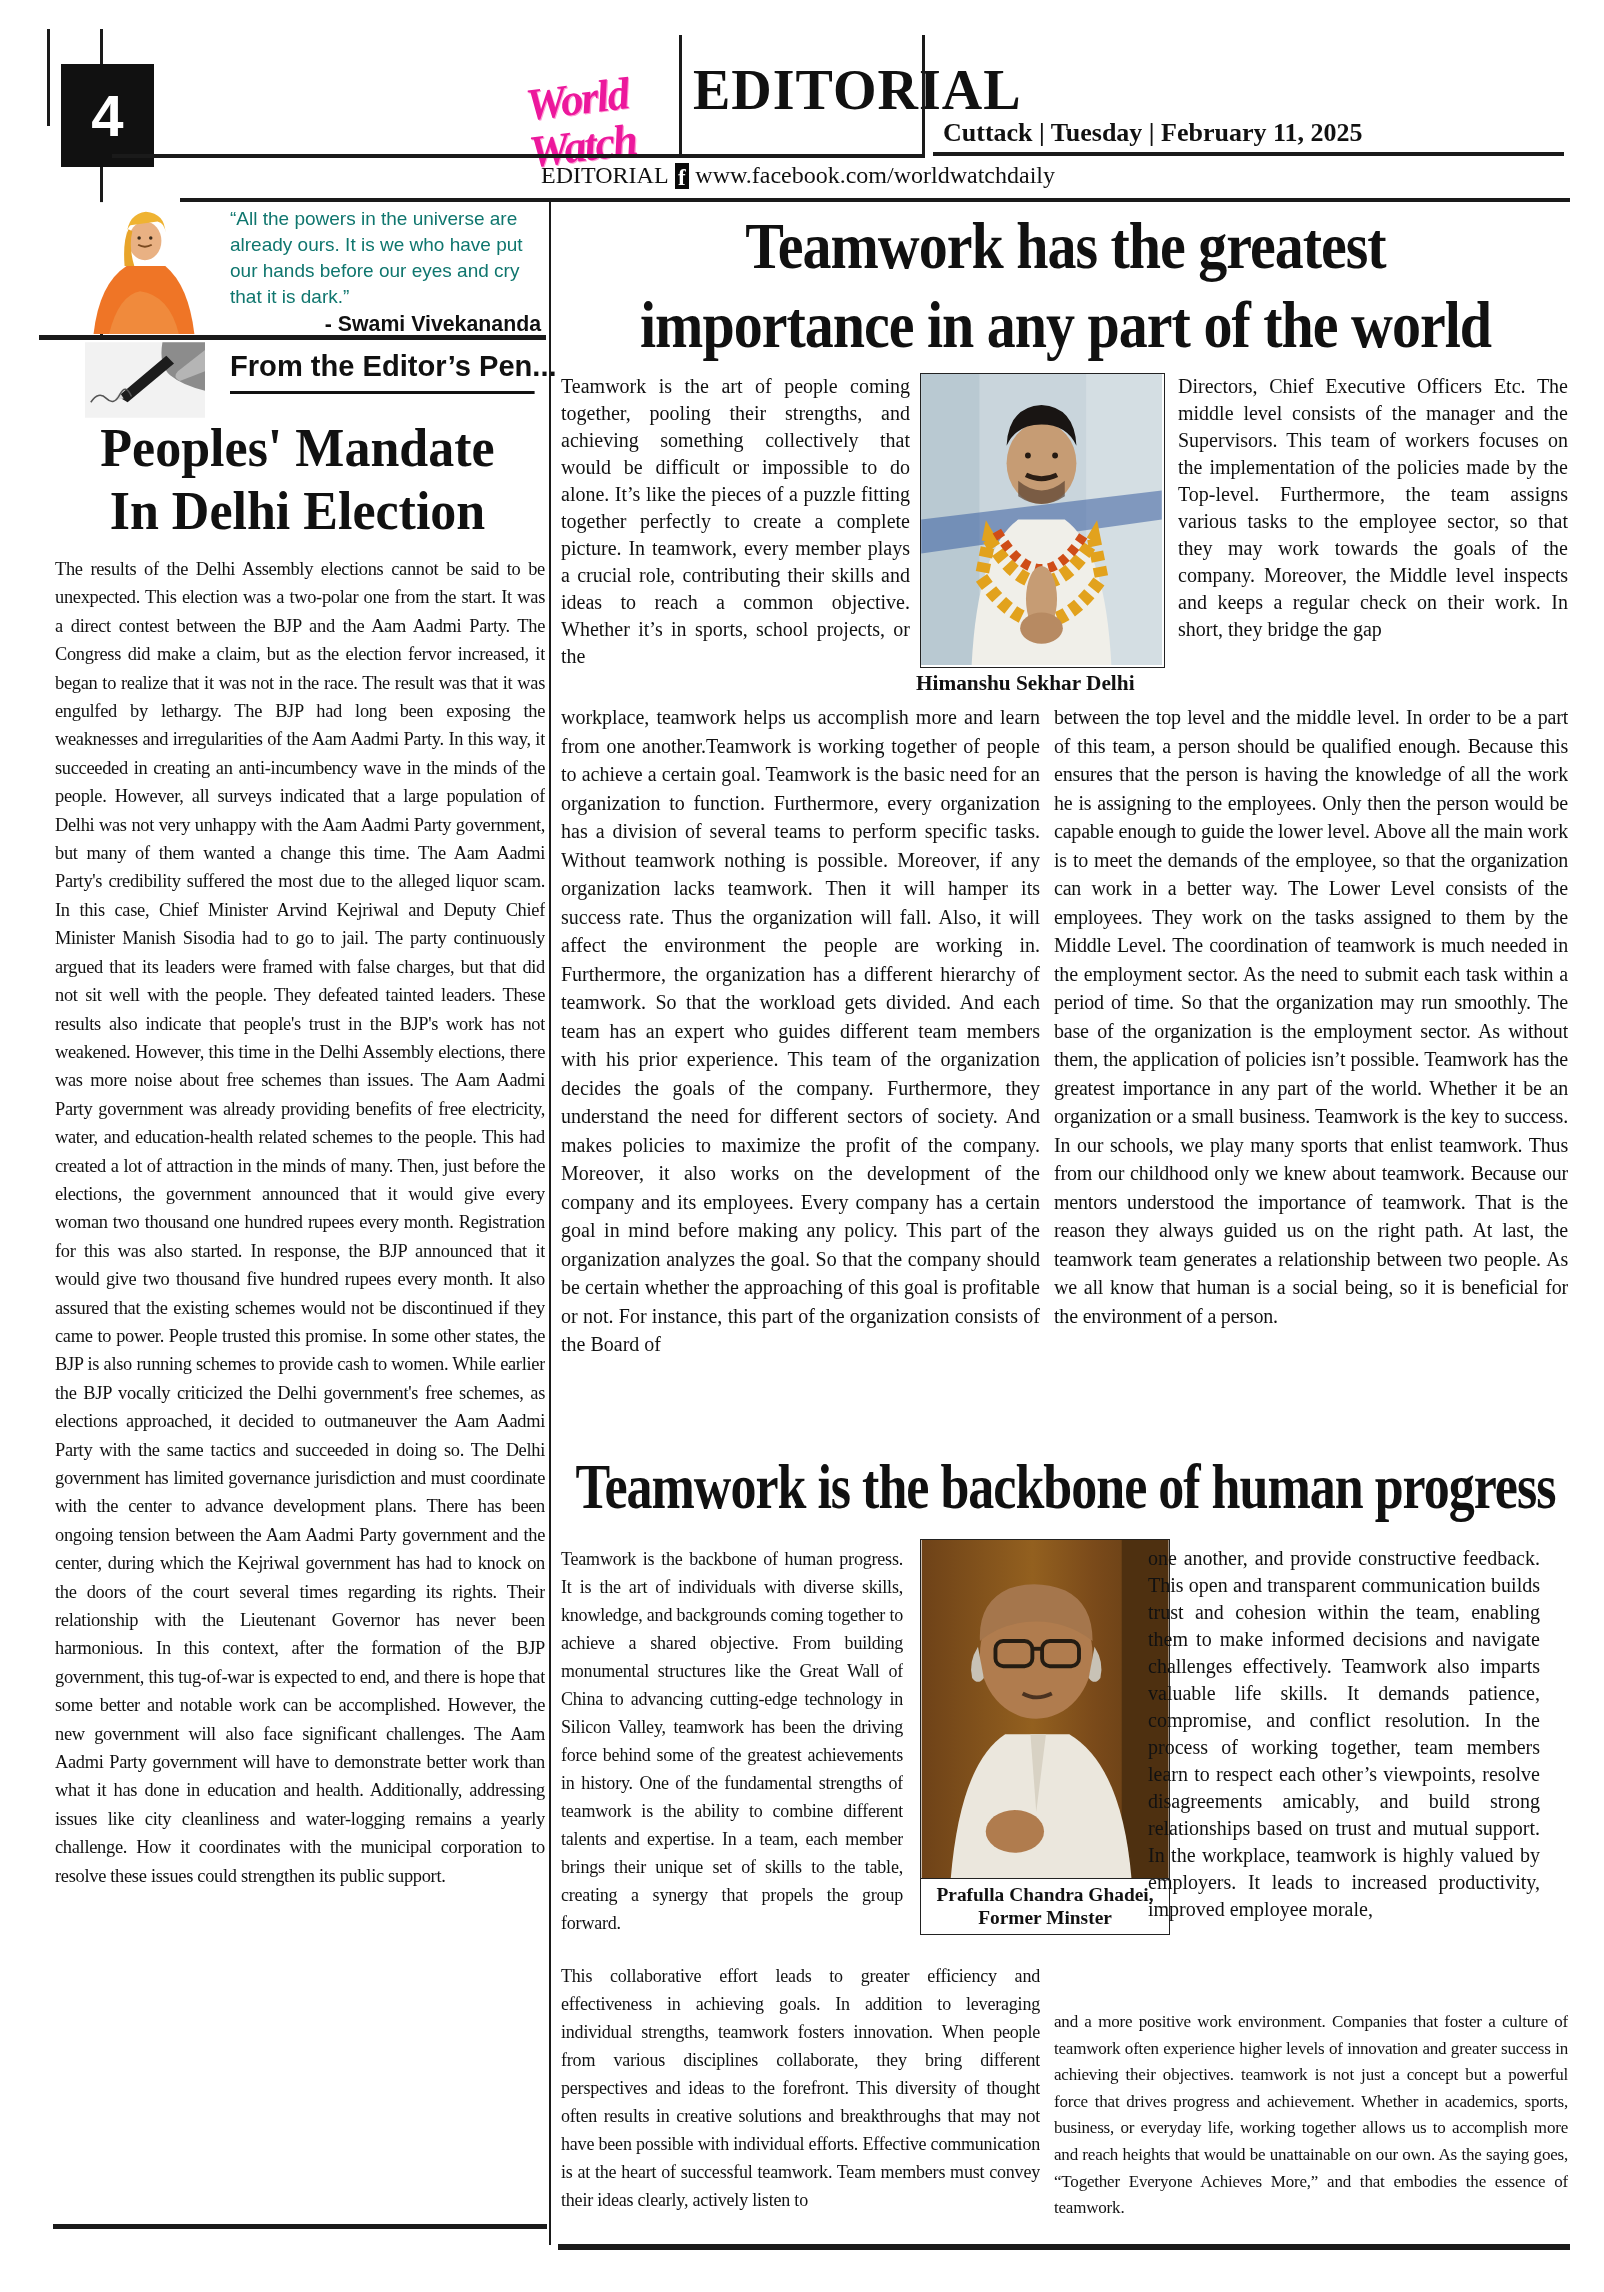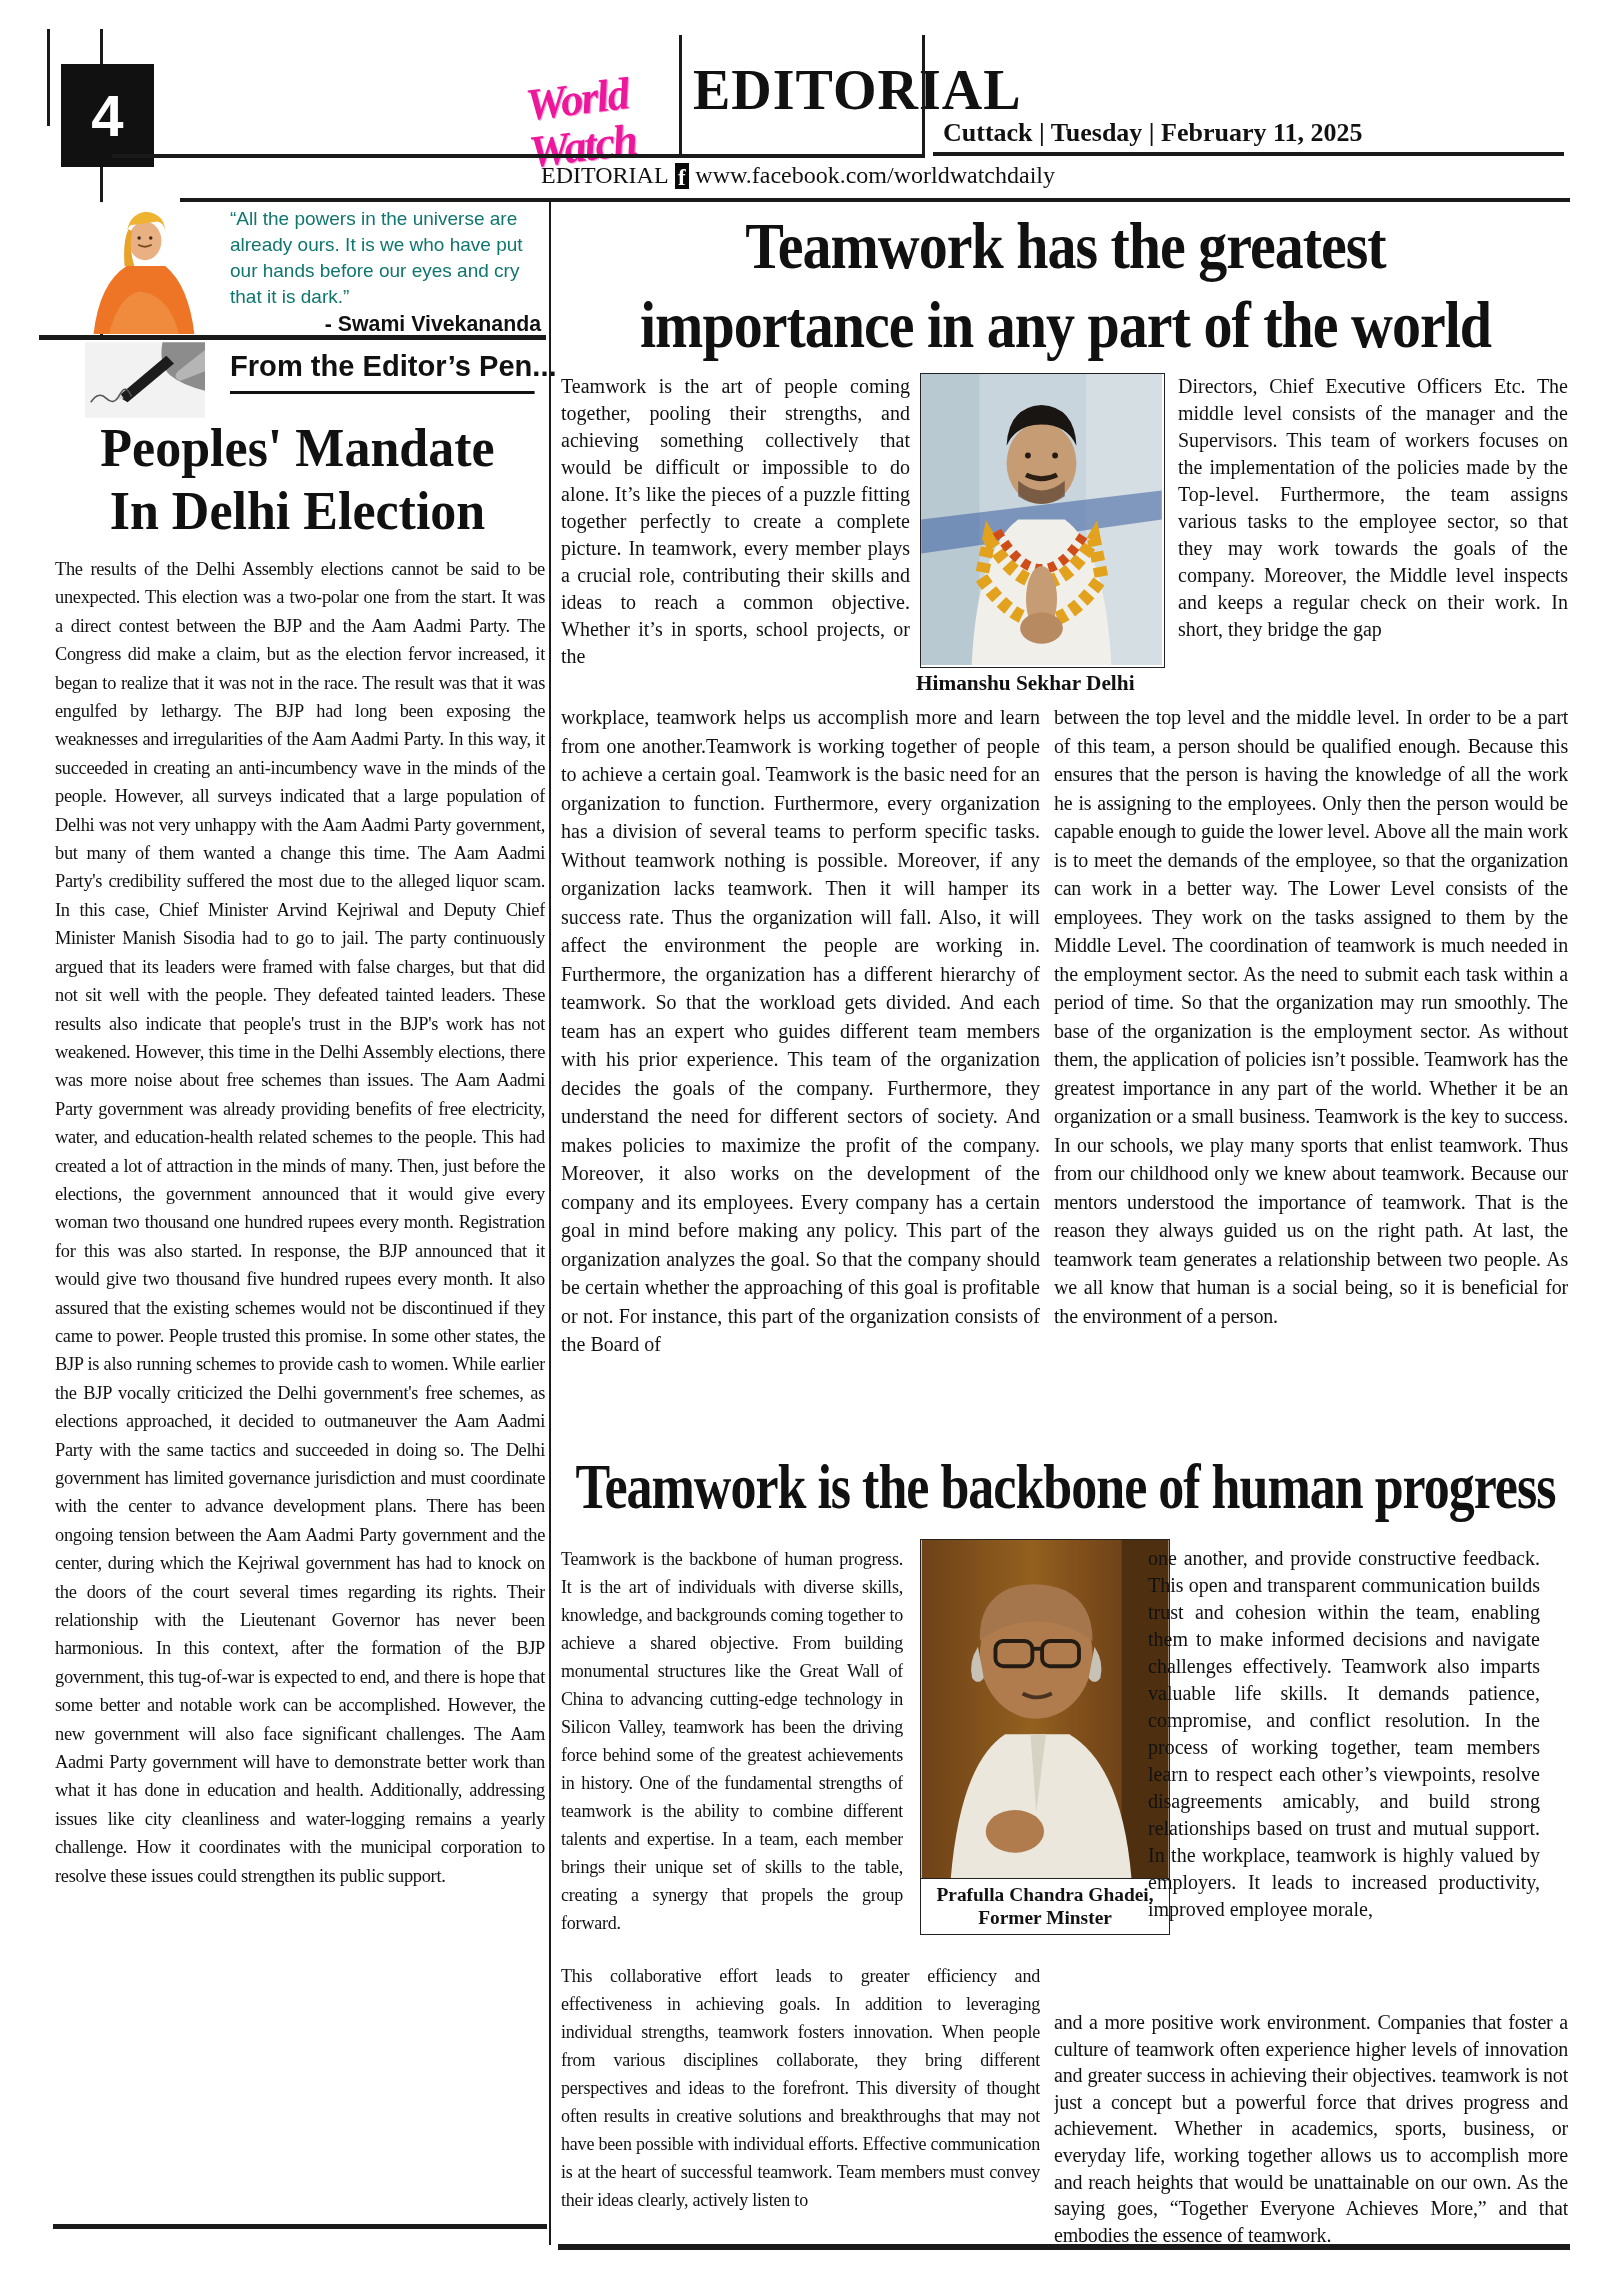--- a/index.html
+++ b/index.html
@@ -42,21 +42,21 @@
   .a2-headline{position:absolute;left:561px;top:1452px;width:1009px;text-align:center;font-weight:bold;
                font-size:52px;line-height:58px;transform:scaleY(1.22);transform-origin:top;letter-spacing:-1px;}
   .col{position:absolute;text-align:justify;overflow:hidden;hyphens:auto;}
   .a1-lt{left:561px;top:373px;width:349px;height:328px;font-size:20px;line-height:27px;}
   .a1-rt{left:1178px;top:373px;width:390px;height:328px;font-size:20px;line-height:27px;}
   .a1-lb{left:561px;top:703px;width:479px;height:743px;font-size:20px;line-height:28.5px;}
   .a1-rb{left:1054px;top:703px;width:514px;height:743px;font-size:20px;line-height:28.5px;letter-spacing:-0.2px;}
   .a2-lt{left:561px;top:1545px;width:342px;height:417px;font-size:18px;line-height:28px;letter-spacing:-0.2px;}
   .a2-rt{left:1148px;top:1545px;width:392px;height:464px;font-size:20px;line-height:27px;}
   .a2-lb{left:561px;top:1962px;width:479px;height:285px;font-size:18px;line-height:28px;letter-spacing:-0.2px;}
-  .a2-rb{left:1054px;top:2009px;width:514px;height:241px;font-size:20px;line-height:26.6px;letter-spacing:-0.2px;}
+  .a2-rb{left:1054px;top:2009px;width:514px;height:241px;font-size:17px;line-height:26.6px;letter-spacing:-0.2px;}
   
   .photo1{position:absolute;left:920px;top:373px;width:245px;height:295px;border:1.9px solid #222;
           box-sizing:border-box;overflow:hidden;}
   .p1-cap{position:absolute;left:916px;top:671px;width:262px;font-weight:bold;font-size:21.3px;}
   .photo2{position:absolute;left:908px;top:1539px;width:250px;height:396px;border:1.9px solid #222;
           box-sizing:border-box;overflow:hidden;background:#fff;margin-left:12px;}
   .p2-img{width:100%;height:338px;display:block;}
   .p2-cap{height:54px;display:flex;flex-direction:column;align-items:center;justify-content:center;
           font-weight:bold;font-size:19.4px;line-height:23px;background:#fff;border-top:1.9px solid #222;}
   svg{display:block;}

